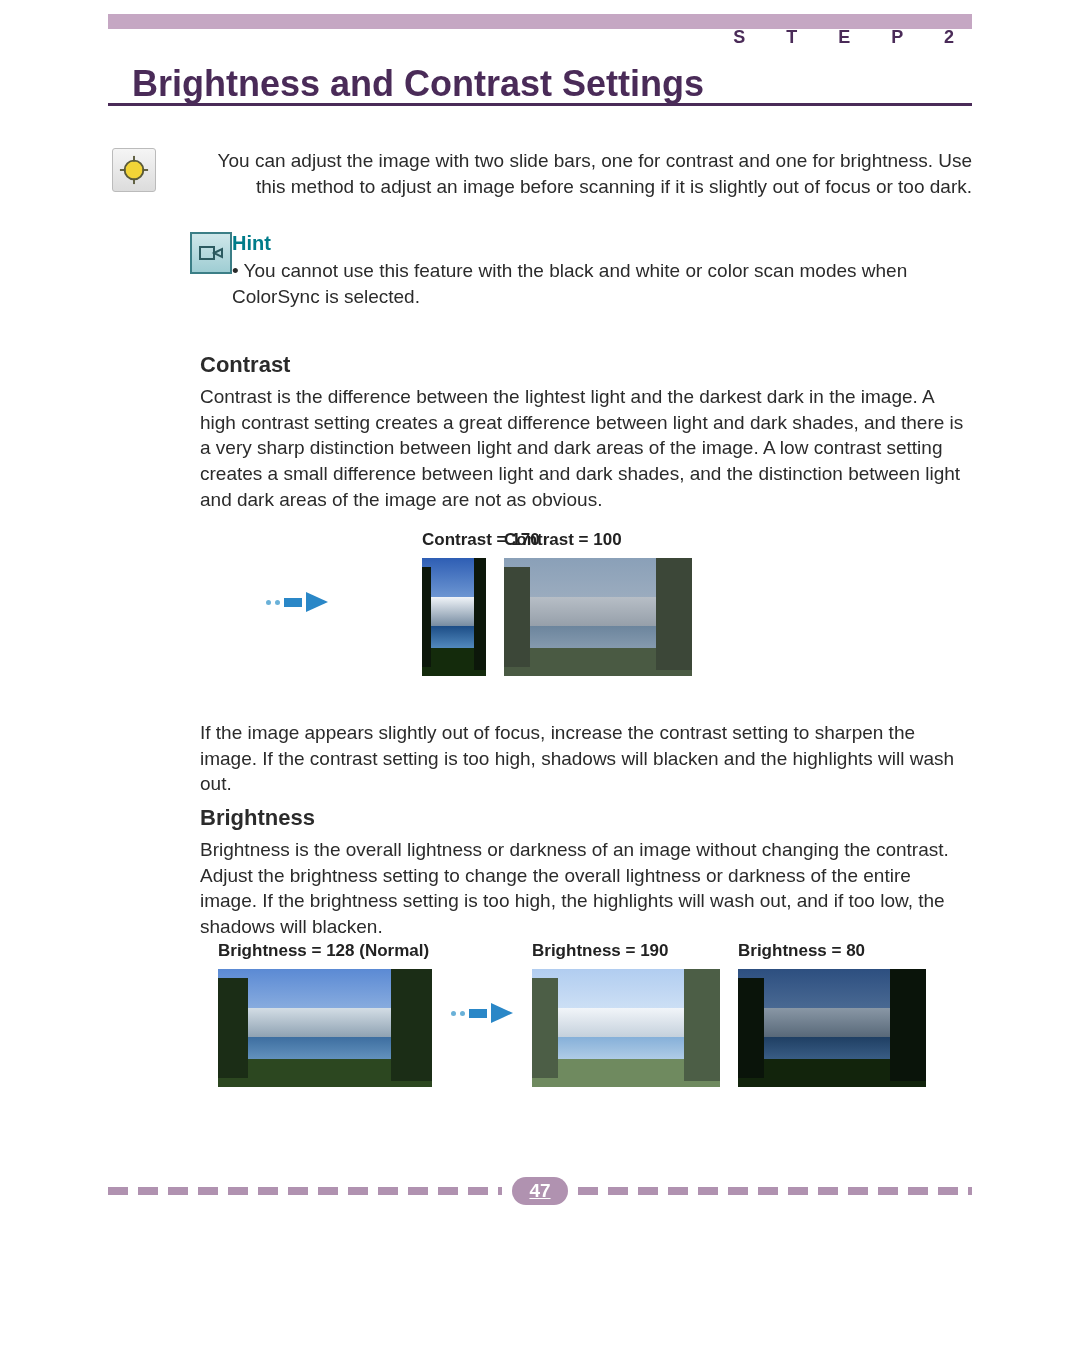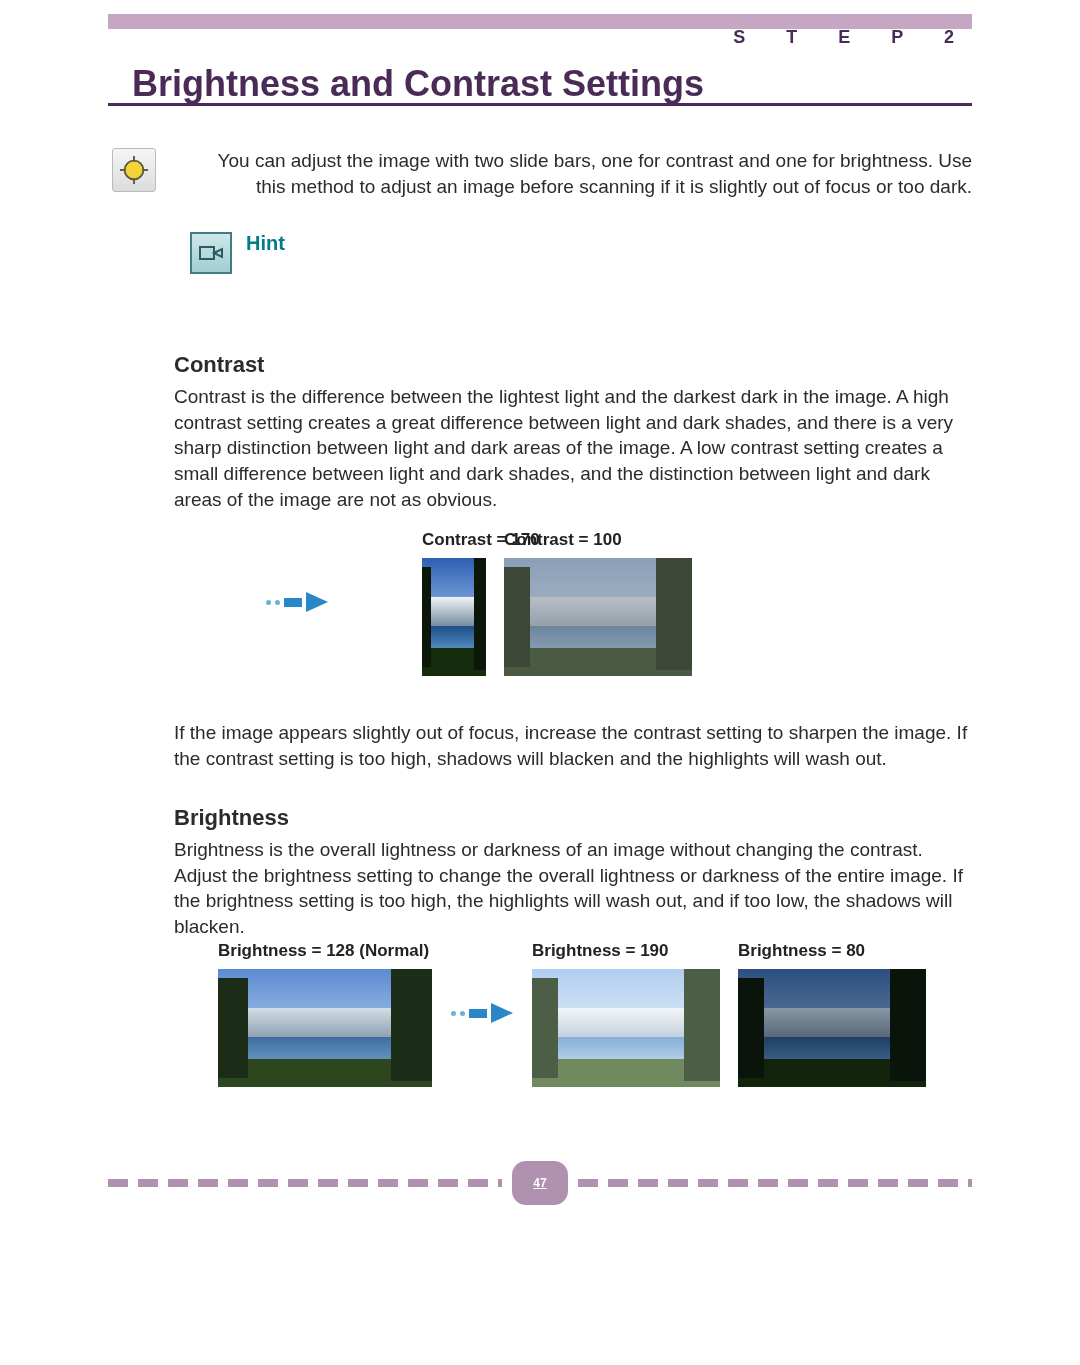--- a/index.html
+++ b/index.html
@@ -67,41 +67,40 @@
     line-height: 1.35;
     color: #2b2b2b;
     text-align: right;
   }
   .hint-row {
     position: absolute;
     top: 232px;
     left: 190px;
     right: 108px;
     display: flex;
-    gap: 14px;
   }
   .hint-icon {
     width: 42px; height: 42px; flex: 0 0 42px;
     border: 2px solid #3b7e86;
     background: linear-gradient(#cfe7ea,#9fcdd3);
     display: flex; align-items: center; justify-content: center;
   }
   .hint-title {
     font-weight: 800;
     color: #007c8a;
     font-size: 20px;
     margin-bottom: 3px;
   }
   .hint-body {
     font-size: 19px;
     line-height: 1.35;
   }
   .section {
     position: absolute;
-    left: 174px;
+    left: 200px;
     right: 108px;
   }
   .section h2 {
     font-size: 22px;
     font-weight: 800;
     margin-bottom: 6px;
   }
   .section p {
     font-size: 19px;
     line-height: 1.35;
@@ -193,26 +192,26 @@
     display: flex;
     align-items: center;
     gap: 0;
   }
   .dashes {
     flex: 1;
     height: 8px;
     background-image: repeating-linear-gradient(to right, #b092b0 0, #b092b0 20px, transparent 20px, transparent 30px);
   }
   .pagenum {
-    width: 56px; height: 44px;
+    width: 56px; height: 28px;
     border-radius: 14px;
     background: #b092b0;
     color: #fff;
     font-weight: 900;
-    font-size: 12px;
+    font-size: 19px;
     display:flex; align-items:center; justify-content:center;
     margin: 0 10px;
     text-decoration: underline;
   }
 </style>
 </head>
 <body>
 
 <div class="top-band"></div>
 <div class="step-label">S T E P   2</div>
@@ -233,20 +232,21 @@
 
 <div class="hint-row">
   <div class="hint-icon">
     <svg width="24" height="18" viewBox="0 0 24 18">
       <rect x="1" y="3" width="14" height="12" fill="none" stroke="#2c5a60" stroke-width="2"></rect>
       <polygon points="15,9 23,5 23,13" fill="none" stroke="#2c5a60" stroke-width="2"></polygon>
     </svg>
   </div>
   <div>
     <div class="hint-title">Hint</div>
+    <div class="hint-body">• You cannot use this feature with the black and white or color scan modes when ColorSync is selected.</div>
   </div>
 </div>
 
 <div class="section contrast-section">
   <h2>Contrast</h2>
   <p>Contrast is the difference between the lightest light and the darkest dark in the image. A high contrast setting creates a great difference between light and dark shades, and there is a very sharp distinction between light and dark areas of the image. A low contrast setting creates a small difference between light and dark shades, and the distinction between light and dark areas of the image are not as obvious.</p>
 </div>
 
 <div class="imgrow contrast-images">
   <div class="arrow-cell">

